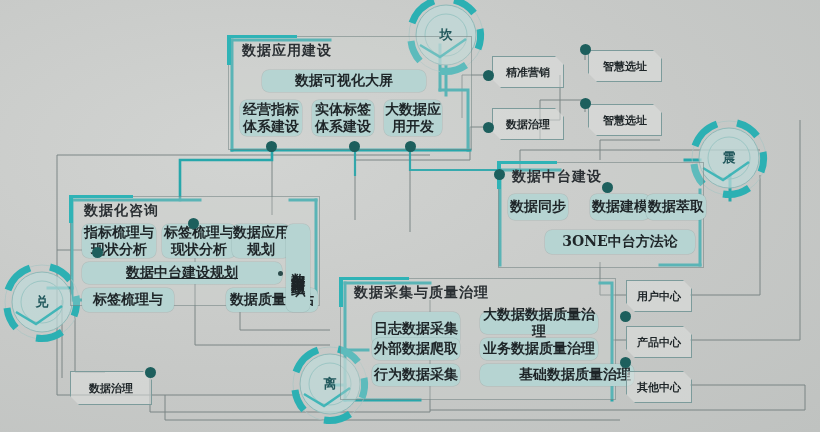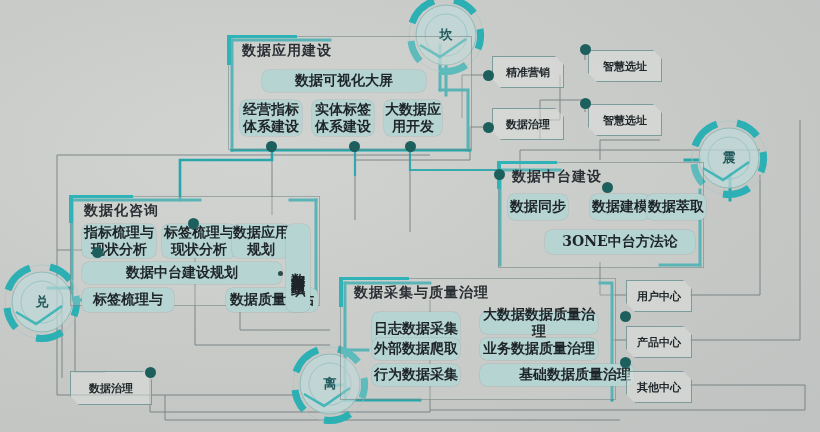--- a/index.html
+++ b/index.html
@@ -229,21 +229,21 @@
     <div class="grp-corner" style="left:-1px;top:-1px;width:4px;height:28px;"></div>
     <div class="grp-corner" style="left:-1px;top:-1px;width:64px;height:3px;"></div>
     <div class="title">数据化咨询</div>
   </div>
   <div class="chip" style="left:82px;top:224px;width:74px;height:34px;white-space:pre-line;">指标梳理与
 现状分析</div>
   <div class="chip" style="left:162px;top:224px;width:74px;height:34px;white-space:pre-line;">标签梳理与
 现状分析</div>
   <div class="chip" style="left:232px;top:224px;width:58px;height:34px;white-space:pre-line;">数据应用
 规划</div>
-  <div class="chip wide" style="left:82px;top:262px;width:200px;height:22px;">数据中台建设规划</div>
+  <div class="chip wide" style="left:82px;top:262px;width:200px;height:22px;text-decoration:underline;">数据中台建设规划</div>
   <div class="chip" style="left:82px;top:288px;width:92px;height:24px;">标签梳理与</div>
   <div class="chip" style="left:190px;top:288px;width:92px;height:24px;margin-left:36px;">数据质量评估</div>
   <div class="chip vertical" style="left:286px;top:224px;width:24px;height:88px;">数据管理组织</div>
   <div class="dot big" style="left:92px;top:247px;"></div>
   <div class="dot big" style="left:188px;top:218px;"></div>
   <div class="dot sm" style="left:278px;top:271px;"></div>
 
   <div class="group" style="left:340px;top:278px;width:276px;height:122px;">
     <div class="frame"></div>
     <div class="grp-corner" style="left:-1px;top:-1px;width:4px;height:30px;"></div>

